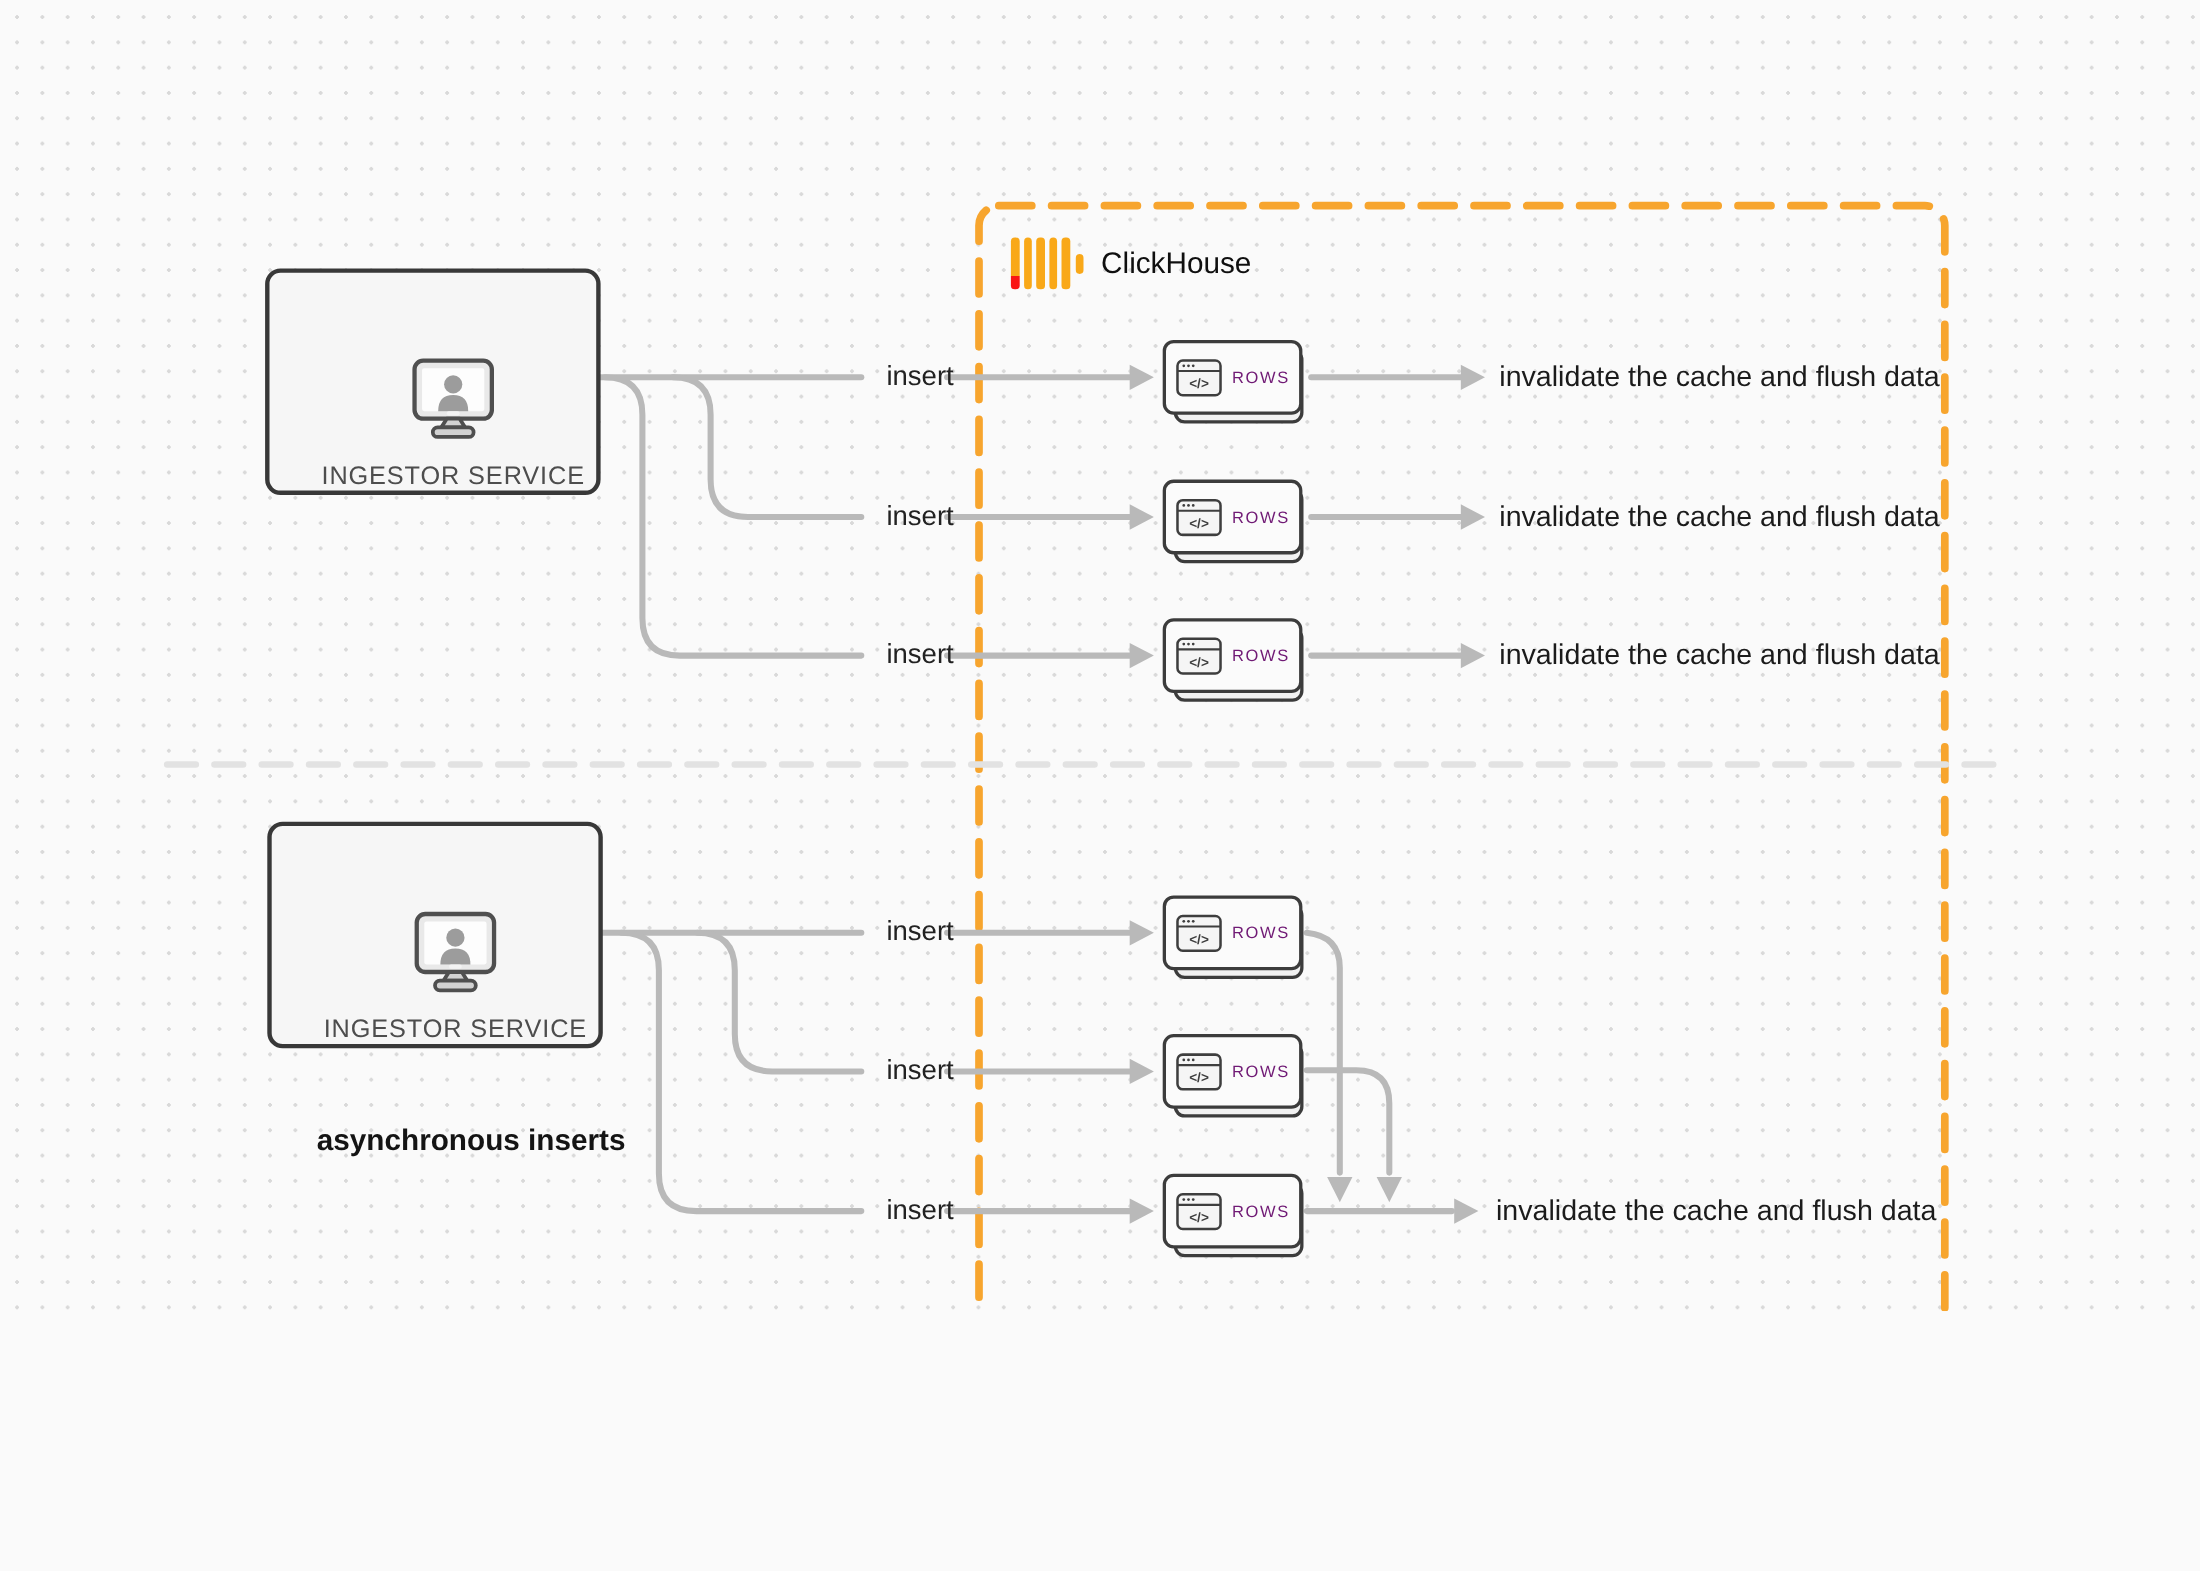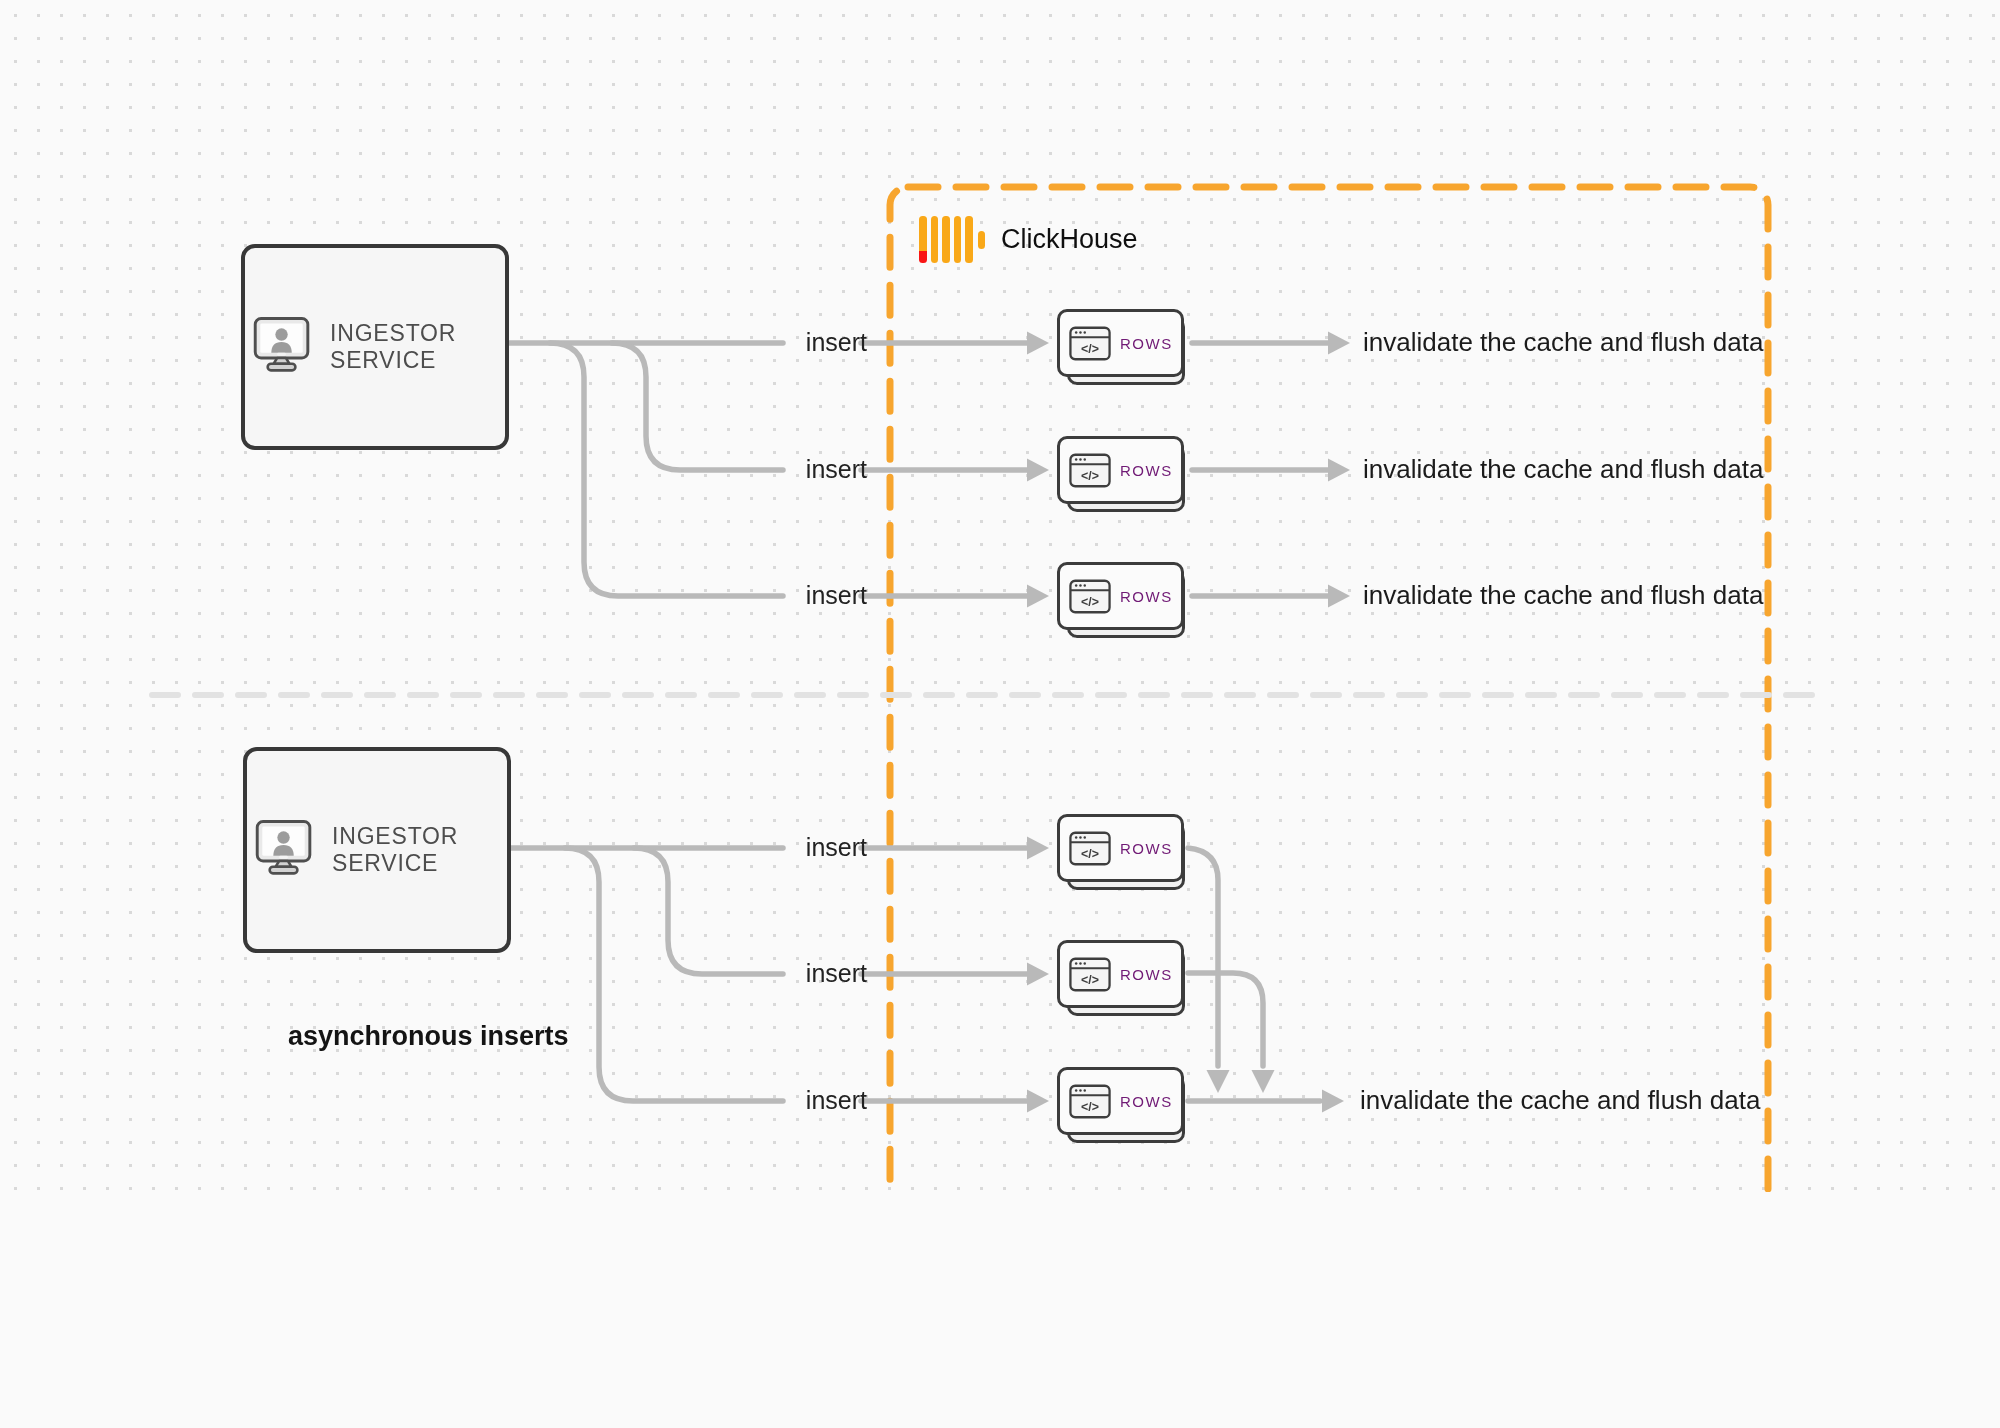--- a/index.html
+++ b/index.html
@@ -12,21 +12,21 @@
   }
   svg.wires{position:absolute;left:0;top:0;width:2000px;height:1428px;}
   .wire{stroke:#b9b9b9;stroke-width:5.5;fill:none;stroke-linecap:round;}
   .head{fill:#b9b9b9;stroke:none;}
   .divider{stroke:#e2e2e2;stroke-width:6;stroke-linecap:round;}
   .ch-border{fill:none;stroke:#F7A52E;stroke-width:7;stroke-linecap:round;}
 
   .service-box{
     position:absolute;width:260px;height:198px;background:#f6f6f6;
     border:4px solid #383838;border-radius:14px;
-    display:flex;flex-direction:row;align-items:center;justify-content:flex-start;gap:12px;
+    display:flex;flex-direction:column;align-items:center;justify-content:flex-end;gap:12px;padding-left:37px;
   }
   .service-label{font-size:23px;color:#4d4d4d;letter-spacing:.8px;}
 
   .caption{position:absolute;font-weight:700;font-size:27px;color:#141414;white-space:nowrap;}
 
   .logo{position:absolute;left:919px;top:216px;display:flex;align-items:center;height:47px;}
   .bars{display:flex;align-items:flex-start;height:47px;}
   .bar{width:7.5px;height:47px;border-radius:3.5px;background:#F9A818;margin-right:4px;}
   .bar.first{background:linear-gradient(#F9A818 75%, #F91515 75%);}
   .bar.short{height:18px;margin-top:15px;margin-left:1px;margin-right:0;}

